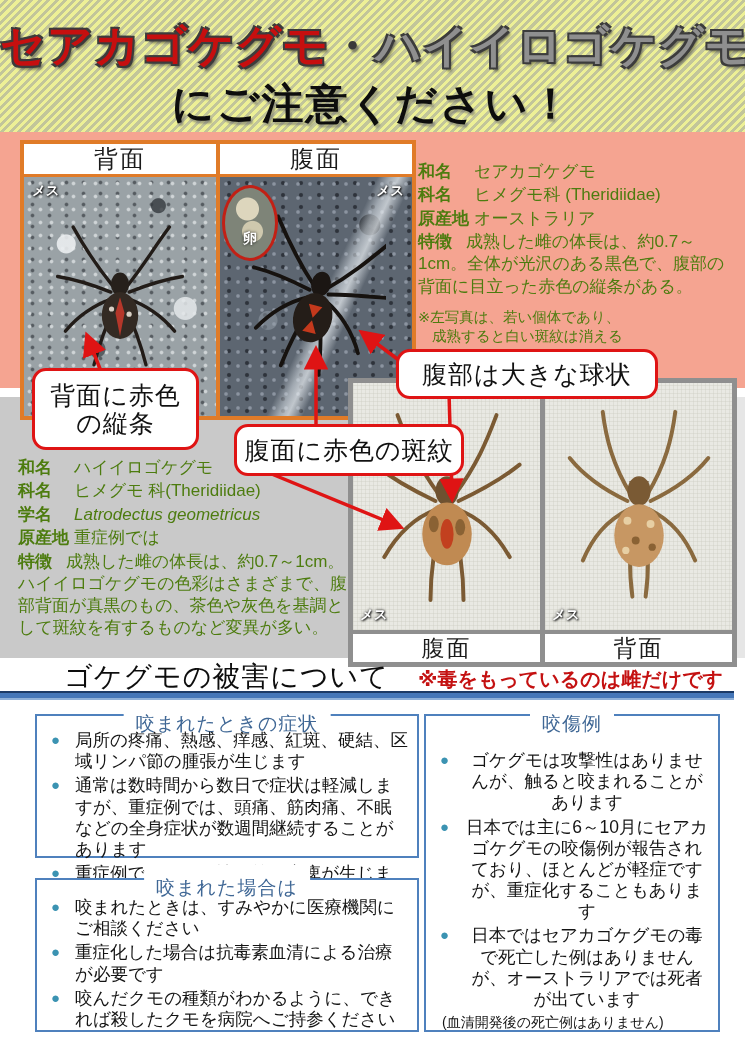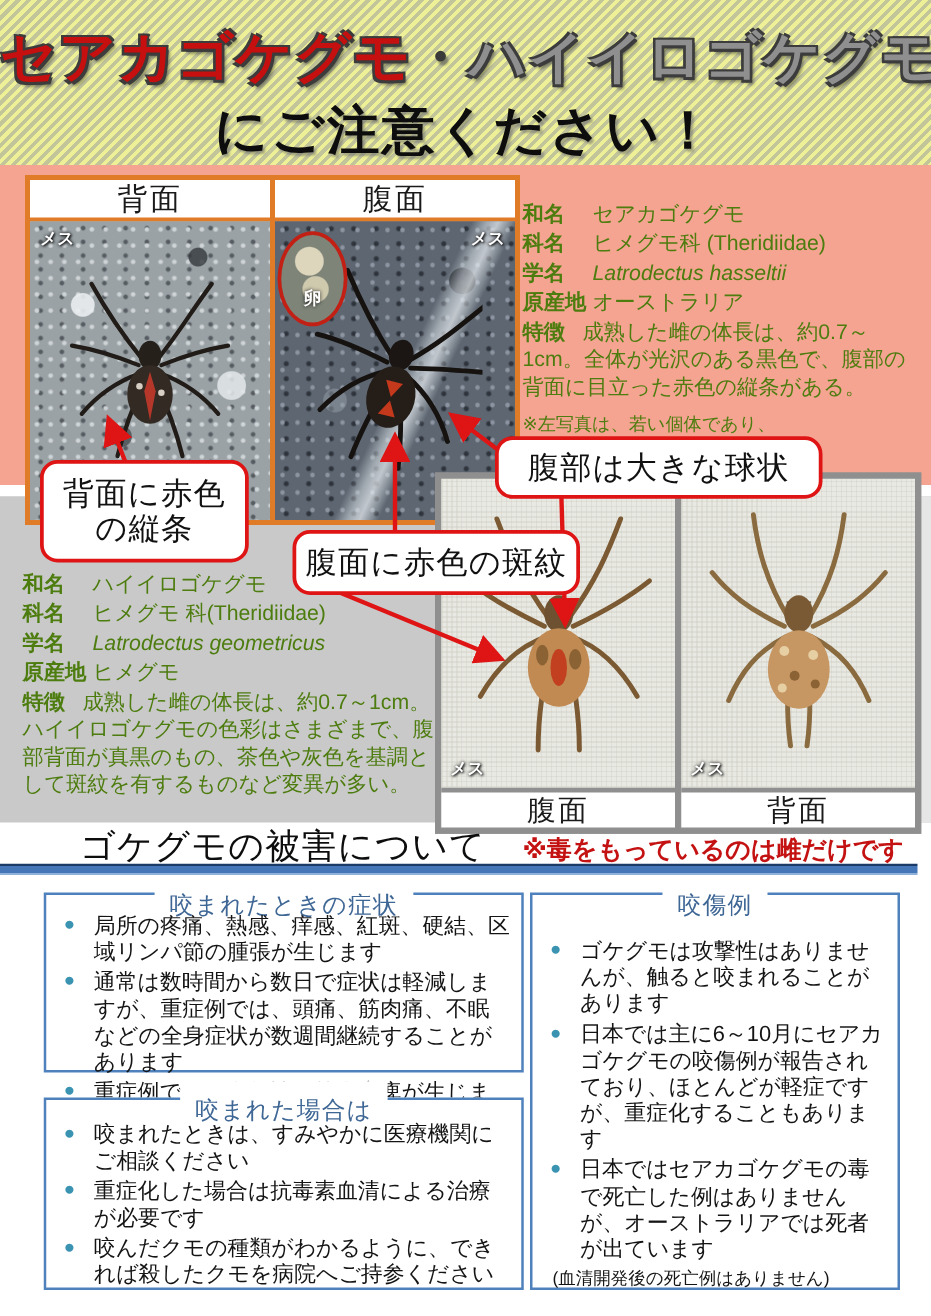--- a/index.html
+++ b/index.html
@@ -94,21 +94,21 @@
   .section-bar{position:absolute;left:0;top:691px;width:734px;height:9px;
     background:linear-gradient(#1b3a66 0 2px,#4476b8 2px 7px,#8fb0d8 7px 9px);}
 
   .bluebox{position:absolute;border:2.5px solid #4f81bd;background:#fff;box-sizing:border-box;z-index:2;}
   .bb-title{position:absolute;top:-15px;left:50%;transform:translateX(-50%);background:#fff;
     padding:10px 12px;font-size:19px;color:#3f6795;white-space:nowrap;letter-spacing:1px;}
   .bb-symptoms{left:35px;top:714px;width:384px;height:144px;}
   .bb-bitten{left:35px;top:878px;width:384px;height:154px;}
   .bb-cases{left:424px;top:714px;width:296px;height:318px;}
   .bb-list{margin:0;padding:14px 8px 0 14px;list-style:none;}
-  .bb-cases .bb-list{padding-top:34px;}
+  .bb-cases .bb-list{padding-top:34px;text-align:center;}
   .bb-bitten .bb-list{padding-top:17px;}
   .bb-list li{position:relative;padding-left:24px;font-size:17.5px;line-height:1.21;color:#141414;margin-bottom:3px;}
   .bb-list li::before{content:"●";position:absolute;left:0;top:1px;font-size:15px;color:#3b93b2;}
   .serum-note{font-size:14px;color:#141414;padding-left:16px;line-height:1.3;}
 </style>
 </head>
 <body>
 
 <div id="poster">
 
@@ -169,21 +169,20 @@
             <path d="M45 86 L55 86 L50 77 Z" fill="#c4391c"></path>
           </g>
         </svg>
       </div>
     </div>
   </div>
 
   <div class="species-info info-redback">
     <div class="frow"><span class="flabel">和名</span><span class="fvalue">セアカゴケグモ</span></div>
     <div class="frow"><span class="flabel">科名</span><span class="fvalue">ヒメグモ科 (Theridiidae)</span></div>
-    <div class="frow"><span class="flabel">学名</span><span class="fvalue sci">Latrodectus hasseltii</span></div>
     <div class="frow"><span class="flabel">原産地</span><span class="fvalue">オーストラリア</span></div>
     <p class="feature-p"><span class="flabel">特徴</span><span>成熟した雌の体長は、約0.7～1cm。全体が光沢のある黒色で、腹部の背面に目立った赤色の縦条がある。</span></p>
     <div class="photo-note">
       <div class="n1">※左写真は、若い個体であり、</div>
       <div class="n2">成熟すると白い斑紋は消える</div>
     </div>
   </div>
 
   <div class="photo-block-right">
     <div class="pbr-panel">
@@ -234,21 +233,21 @@
         </svg>
       </div>
       <div class="pbr-label">背面</div>
     </div>
   </div>
 
   <div class="species-info info-brown">
     <div class="frow"><span class="flabel">和名</span><span class="fvalue">ハイイロゴケグモ</span></div>
     <div class="frow"><span class="flabel">科名</span><span class="fvalue">ヒメグモ 科(Theridiidae)</span></div>
     <div class="frow"><span class="flabel">学名</span><span class="fvalue sci">Latrodectus geometricus</span></div>
-    <div class="frow"><span class="flabel">原産地</span><span class="fvalue">ヒメグモ</span></div>
+    <div class="frow"><span class="flabel">原産地</span><span class="fvalue">重症例では</span></div>
     <p class="feature-p"><span class="flabel">特徴</span><span>成熟した雌の体長は、約0.7～1cm。ハイイロゴケグモの色彩はさまざまで、腹部背面が真黒のもの、茶色や灰色を基調として斑紋を有するものなど変異が多い。</span></p>
   </div>
 
   <svg class="arrows-svg">
     <defs>
       <marker id="ah" markerWidth="7" markerHeight="7" refX="5" refY="3.5" orient="auto">
         <path d="M0 0 L7 3.5 L0 7 Z" fill="#df1414"></path>
       </marker>
     </defs>
     <g stroke="#df1414" stroke-width="3.5" fill="none" marker-end="url(#ah)">

